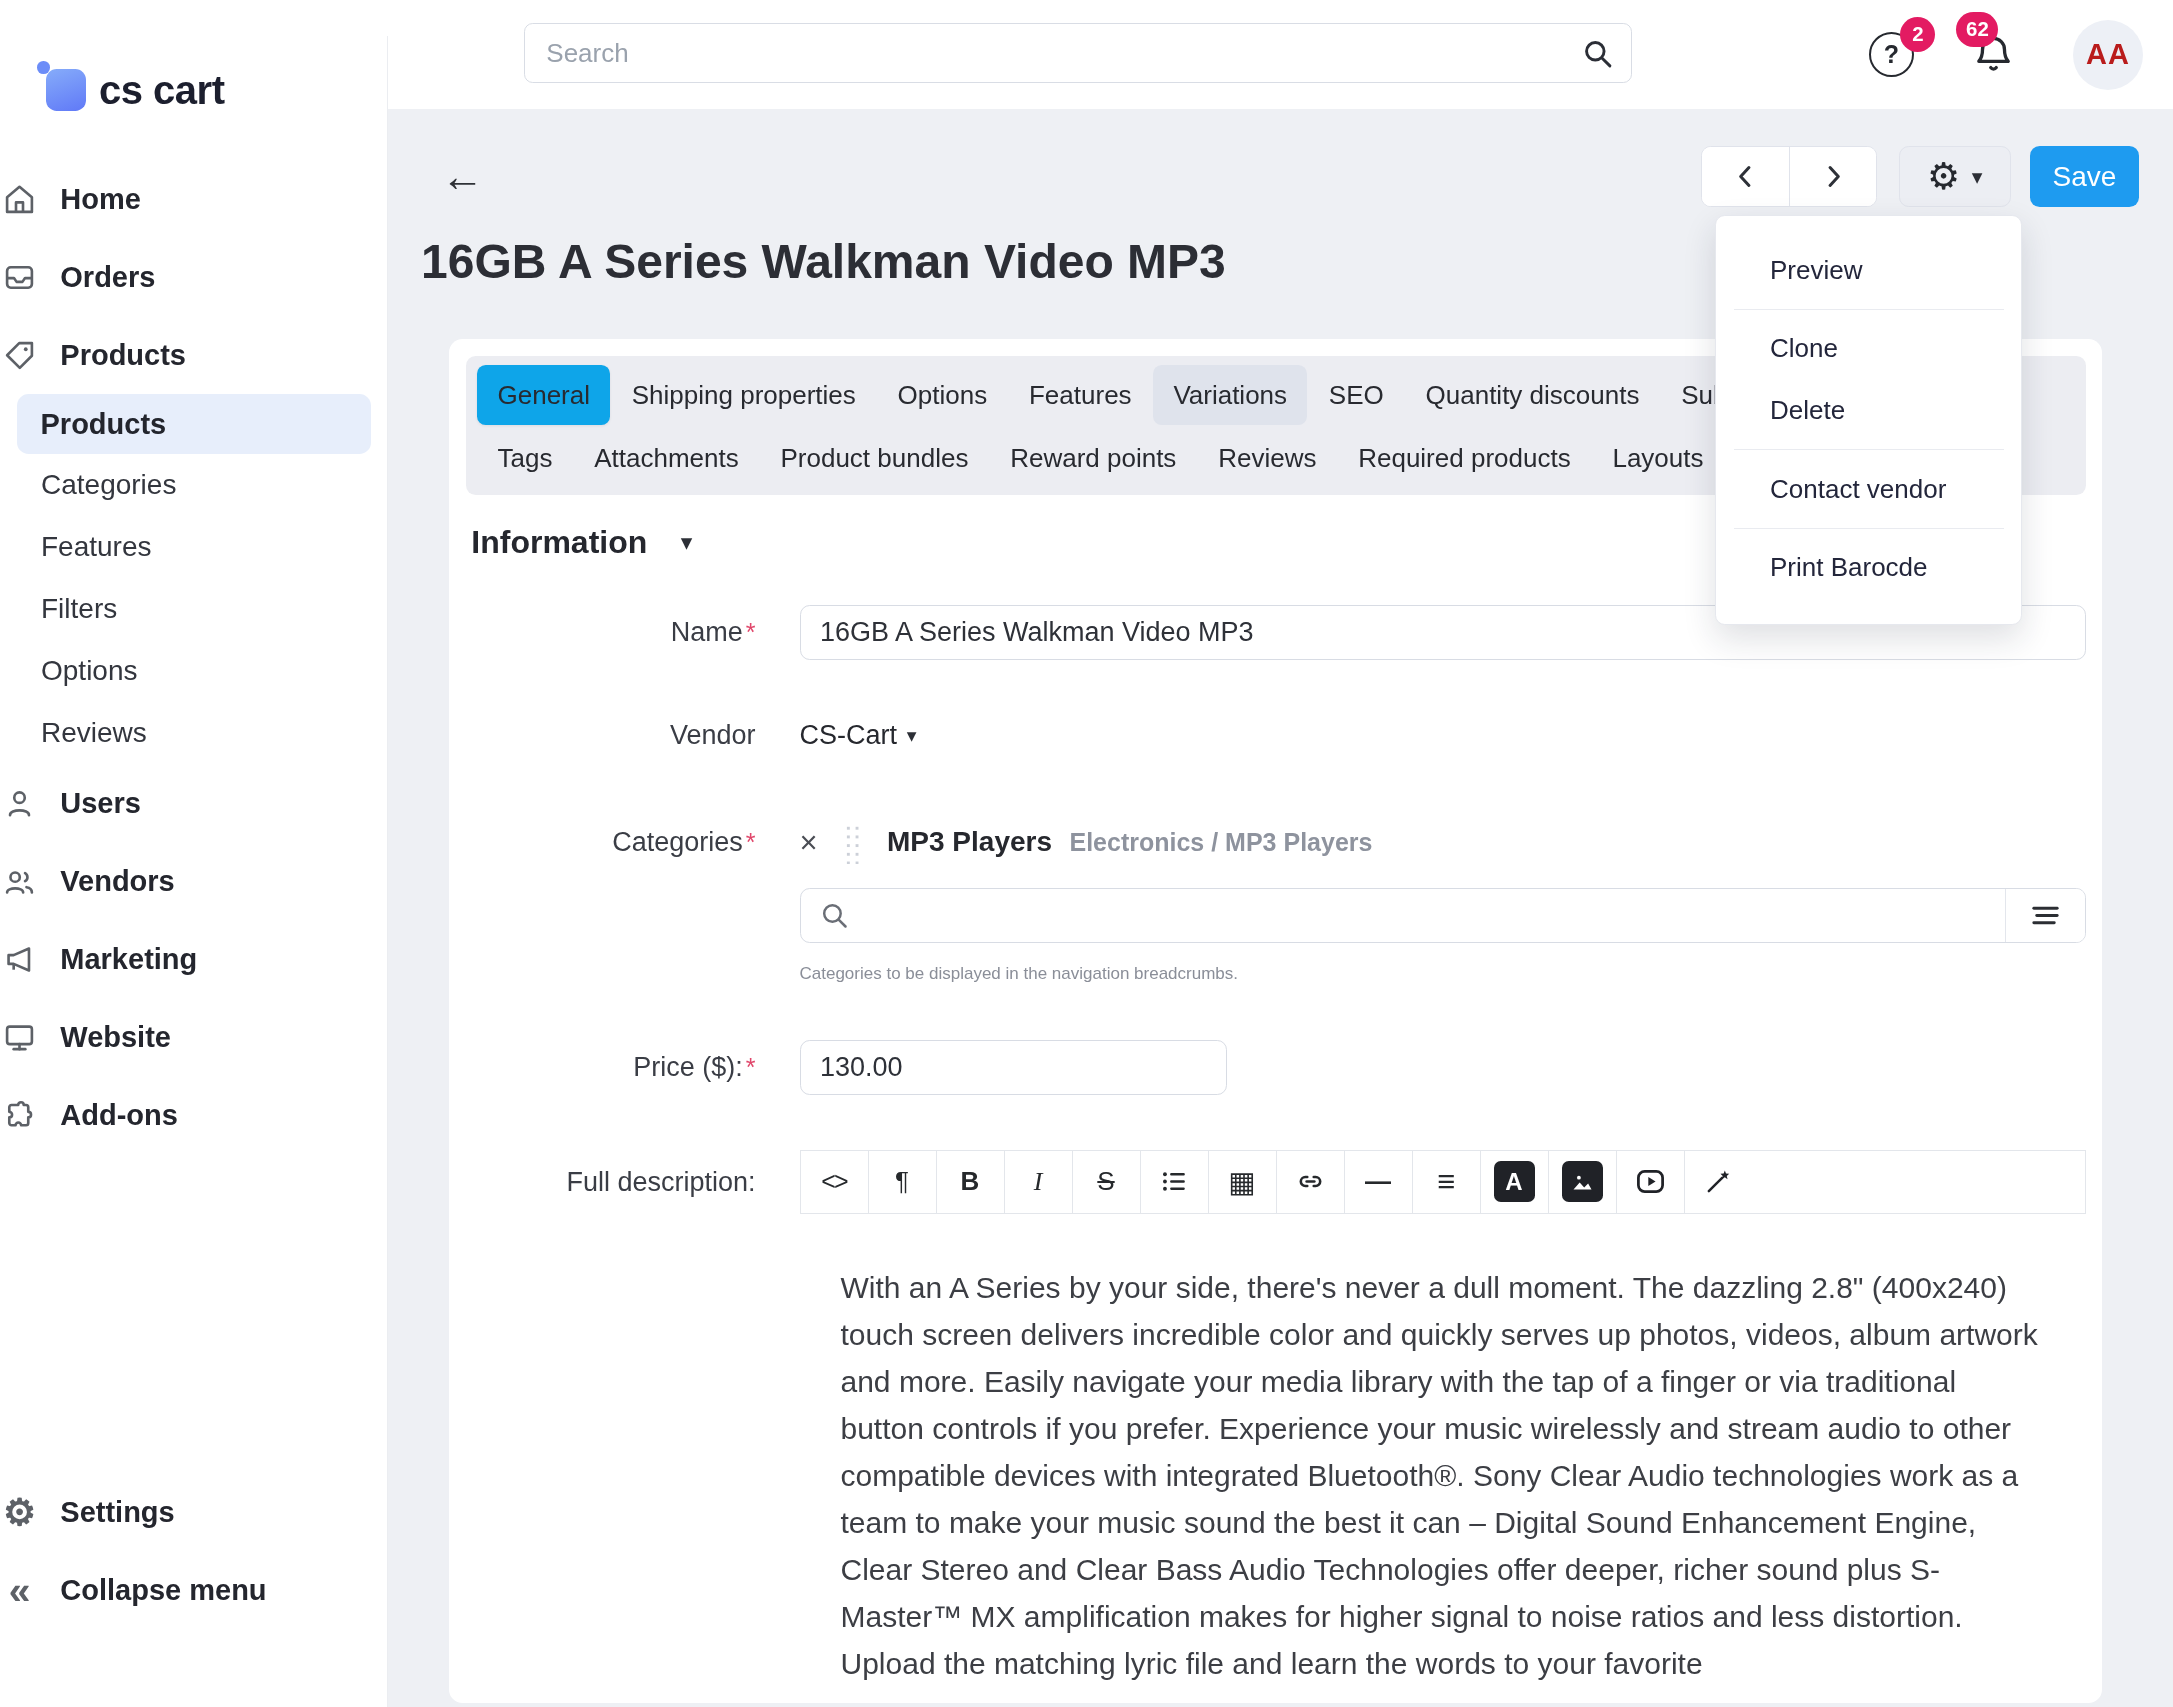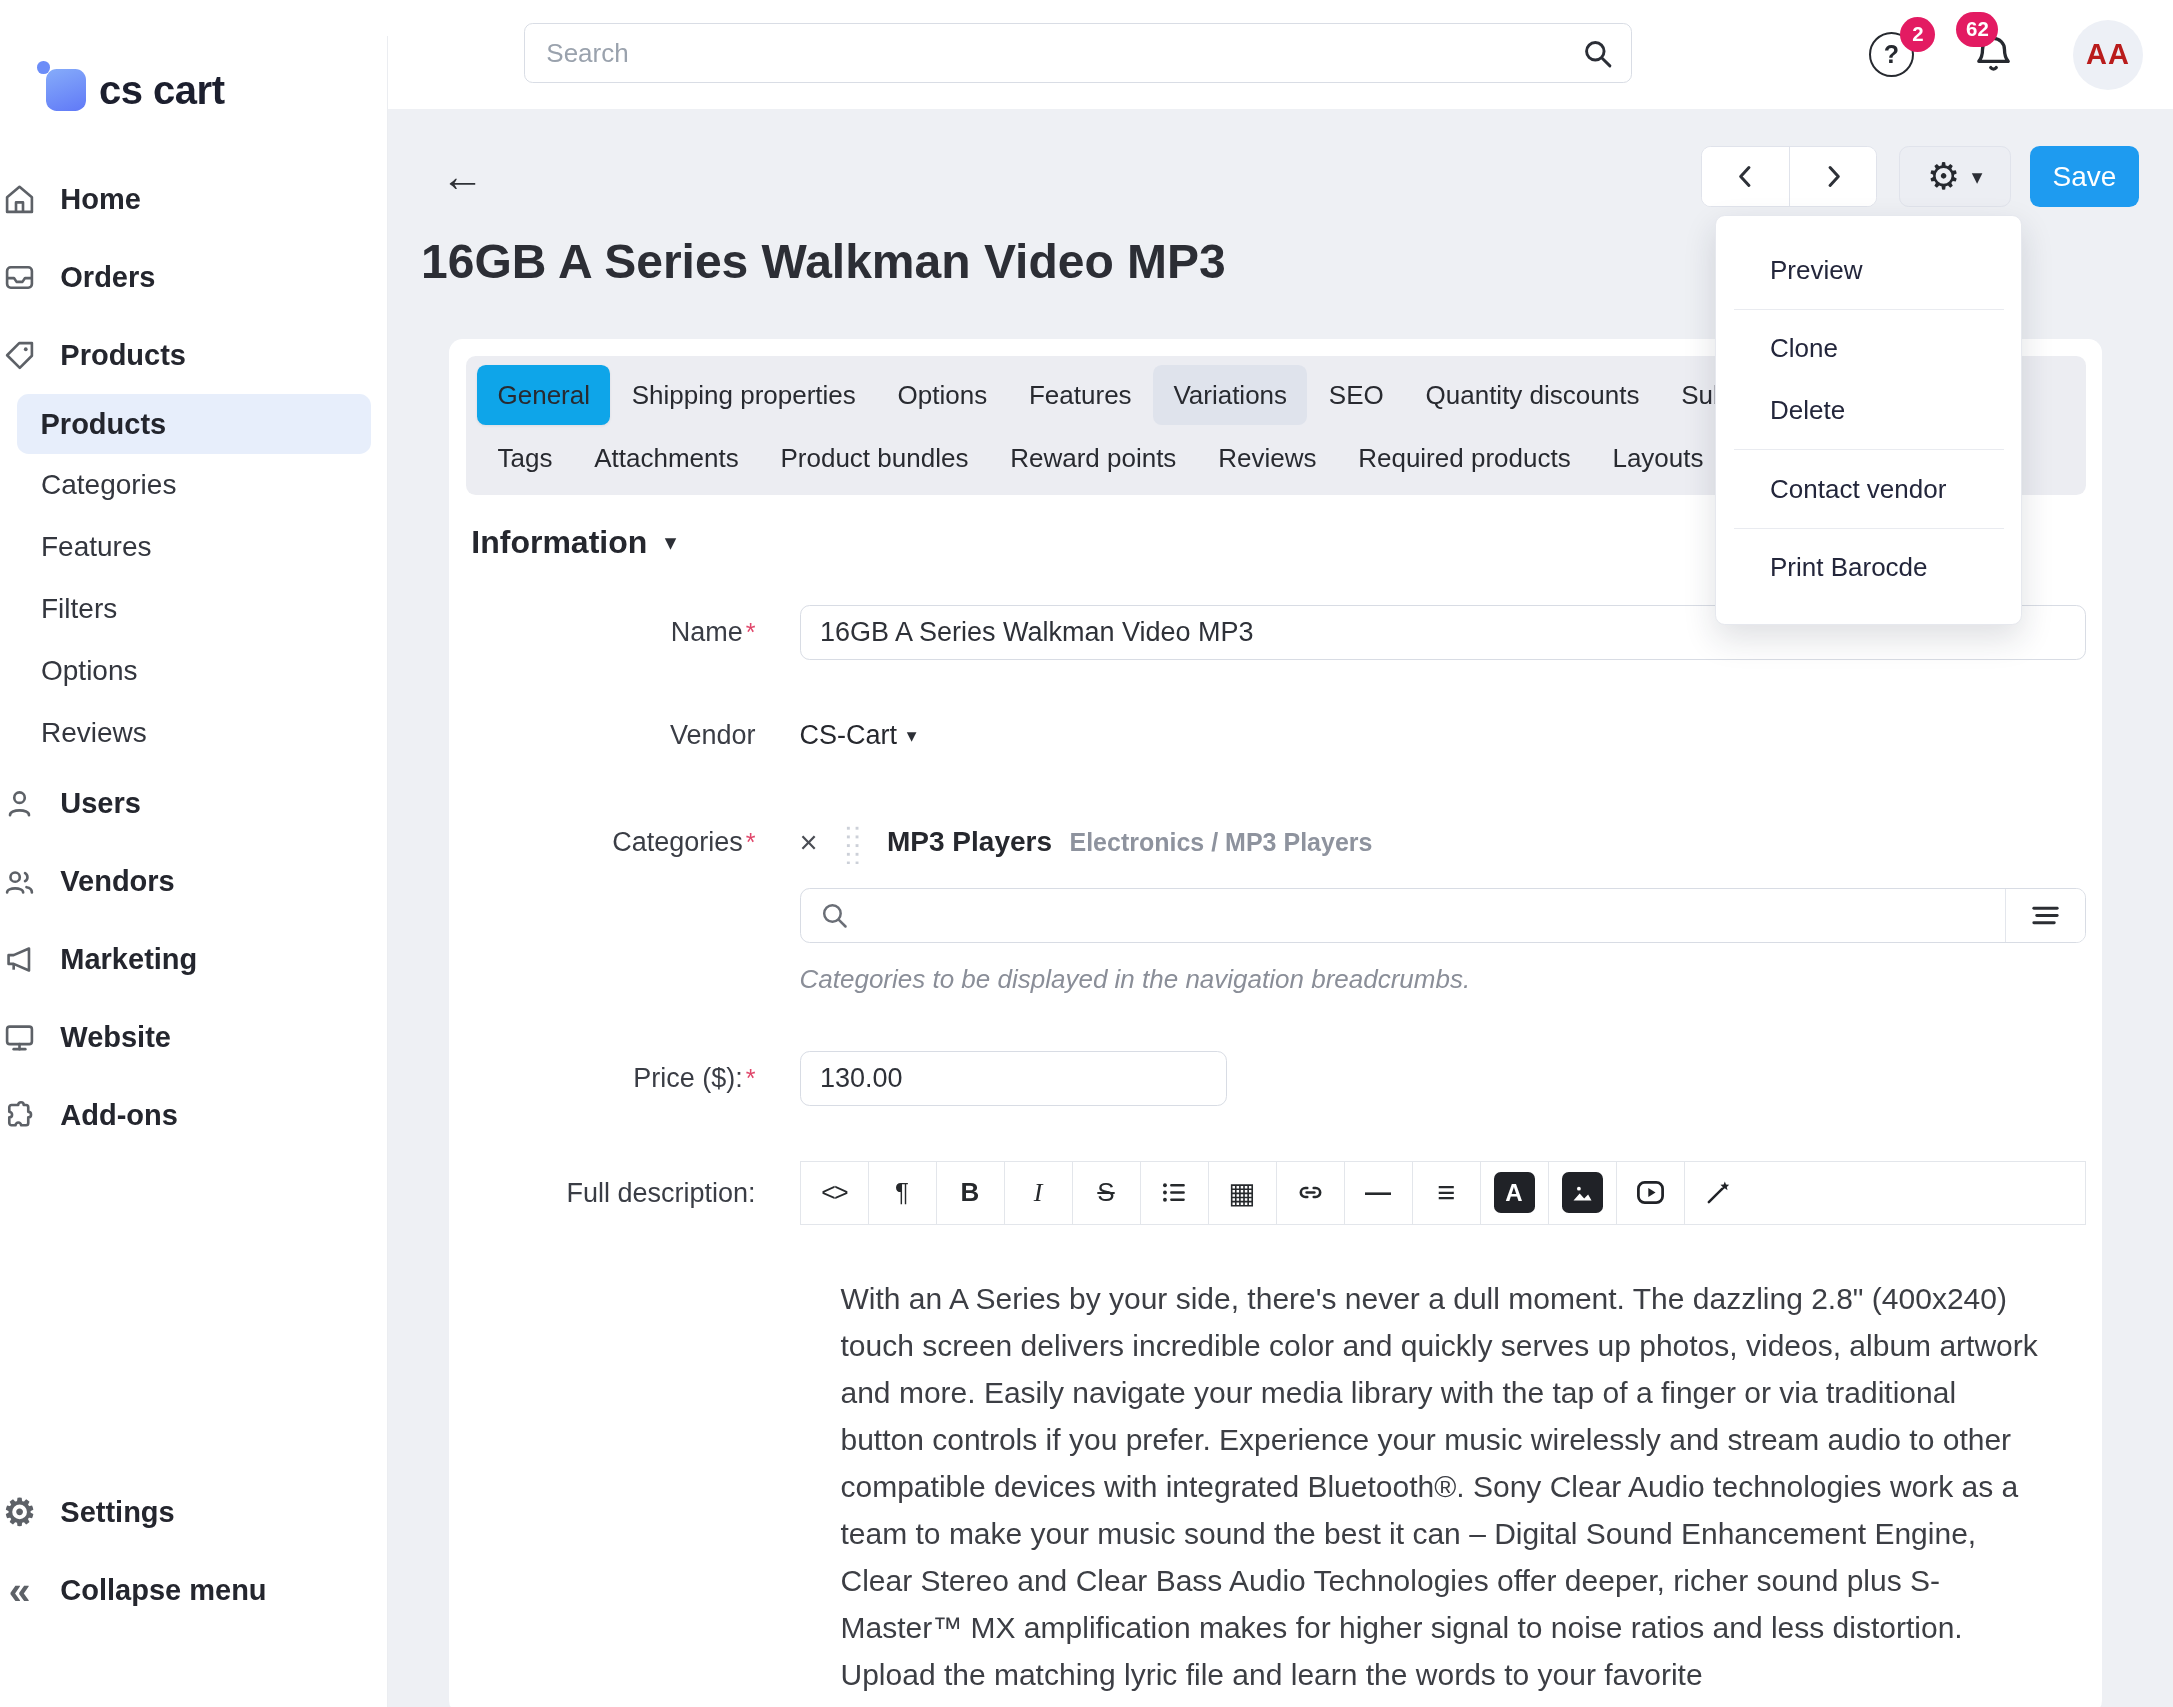--- a/index.html
+++ b/index.html
@@ -87,21 +87,21 @@
   .tab-row1 { height:60px; }
   .tab-row2 { height:52px; margin-top:7.8px; }
   .tab {
     display:inline-flex; align-items:center; height:60px; padding:0 20.4px; margin-right:1px;
     font-size:26px; color:#282a30; cursor:pointer; border-radius:8.7px;
   }
   .tab-row2 .tab { height:52px; }
   .tab.active { background:#0ea5e9; box-shadow:0 1px 2.9px rgba(20,25,40,.08); }
   .tab.hovered { background:#dfe3ec; }
   
-  .section-hdr { display:flex; align-items:center; margin:29px 0 0 5.8px; cursor:pointer; }
+  .section-hdr { display:flex; align-items:center; margin:29px 0 0 5.8px; cursor:pointer;gap:16px; }
   .section-title { font-size:32px; font-weight:bold; color:#25272e; }
   .section-hdr .caret { font-size:23px; margin-left:17.5px; color:#2c2f36; }
   .frow { display:flex; margin-left:0; }
   .flabel { width:290px; text-align:right; font-size:27px; color:#3a3d45; flex:none; }
   .req { color:#e0476b; font-size:25px; margin-left:2.9px; }
   .ffield { margin-left:44px; flex:1; }
   .row-name { margin-top:44px; align-items:center; }
   .text-input {
     height:55px; border:1.9px solid #d8dce4; border-radius:9.7px; background:#fff;
     font:27px "Liberation Sans",sans-serif; color:#2e3138; padding:0 19.4px; outline:none;
@@ -123,21 +123,21 @@
   .cat-search-row { margin-top:24px; }
   .cat-search-group {
     width:1286px; height:55px; display:flex; border:1.9px solid #d8dce4; border-radius:9.7px; background:#fff; overflow:hidden;
   }
   .cat-search-input { flex:1; border:none; outline:none; font:27px "Liberation Sans",sans-serif; color:#2e3138; padding:0 11.6px; }
   .cat-search-ico { display:flex; align-items:center; padding-left:17.5px; }
   .cat-list-btn {
     width:80px; border:none; border-left:1.9px solid #e3e6ec; background:#fff; cursor:pointer;
     display:flex; align-items:center; justify-content:center;
   }
-  .help-text { margin-top:21.3px; font-size:26px; color:#8a8e98;font-style:italic; }
+  .help-text { margin-top:21.3px; font-size:17px; color:#8a8e98; }
   .row-price { margin-top:56px; align-items:center; }
   .price-input { width:427px; }
   .row-desc { margin-top:55px; align-items:flex-start; }
   .row-desc .flabel { line-height:64px; }
   .editor { width:1286px; }
   .ed-toolbar { display:flex; border:1px solid #e3e6eb; background:#fff; }
   .tb-cell {
     width:68px; height:62px; display:flex; align-items:center; justify-content:center;
     border-right:1px solid #e3e6eb; cursor:pointer; background:#fff; color:#26292c;
   }

